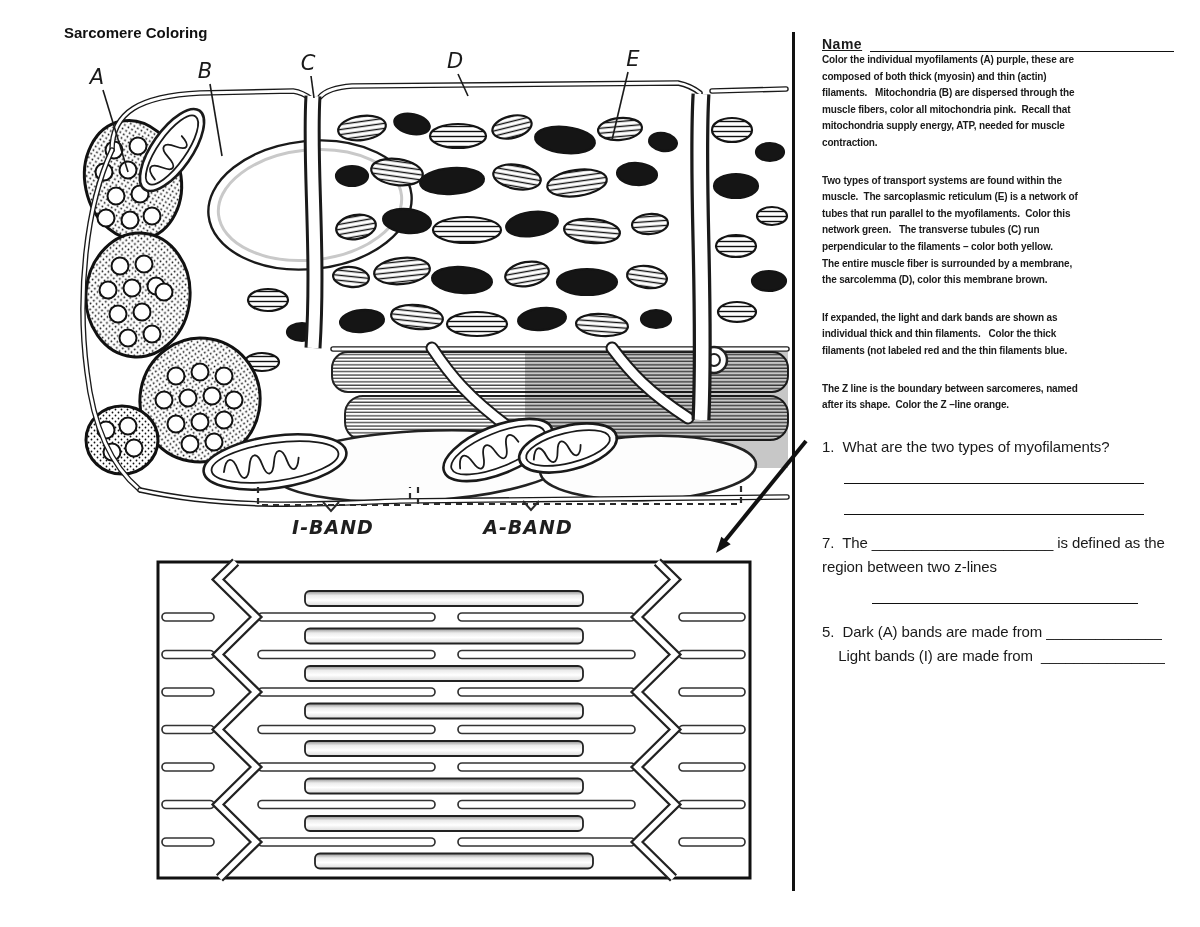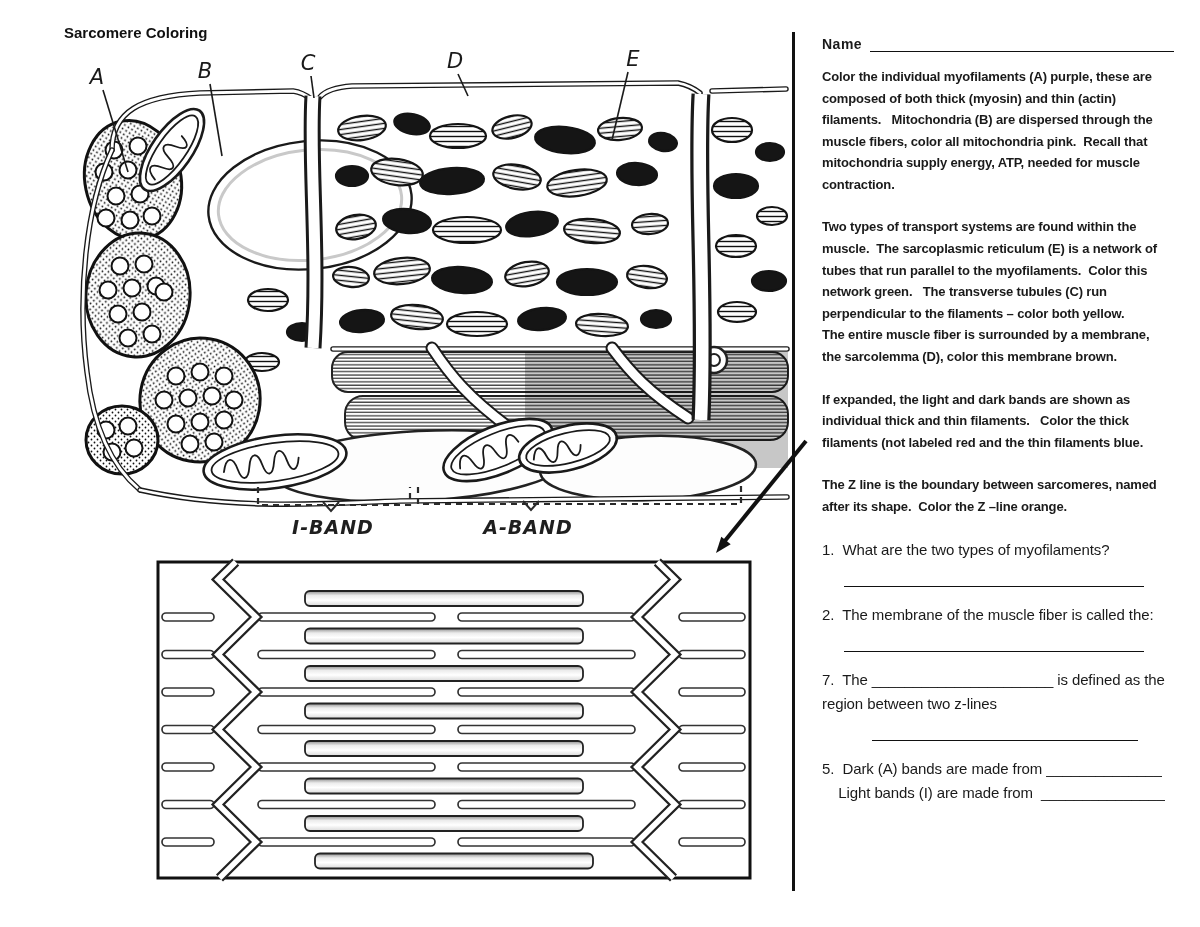--- a/index.html
+++ b/index.html
@@ -25,25 +25,25 @@
   .dash{fill:none;stroke:#2a2a2a;stroke-width:2.2;stroke-dasharray:6 5;}
   .chev{fill:none;stroke:#2a2a2a;stroke-width:2;}
   .mito-o{fill:#ffffff;stroke:#1a1a1a;stroke-width:2.6;}
   .mito-i{fill:none;stroke:#1a1a1a;stroke-width:1.8;stroke-linecap:round;}
   .xsec{fill:url(#stipple);stroke:#111;stroke-width:3;}
   .xc{fill:#fff;stroke:#111;stroke-width:2;}
 
   .panel{
     position:absolute;left:822px;top:33px;width:352px;z-index:2;
   }
-  .name-row{display:flex;align-items:flex-end;margin-bottom:14px;}
+  .name-row{display:flex;align-items:flex-end;text-decoration:underline;}
   .name-label{font-weight:bold;font-size:14px;letter-spacing:.5px;}
   .name-line{flex:1;border-bottom:1.8px solid #111;height:18px;margin-left:8px;}
   .instr{
-    font-weight:bold;font-size:13px;line-height:1.66;letter-spacing:-0.15px;
+    font-weight:bold;font-size:10px;line-height:1.66;letter-spacing:-0.15px;
     white-space:pre-wrap;margin:0 0 21px 0;
   }
   .question{
     font-size:15px;line-height:1.6;letter-spacing:-0.1px;
     white-space:pre-wrap;margin:0 0 10px 0;
   }
   .blank{
     border-bottom:1.5px solid #111;height:14px;margin:2px 30px 16px 22px;
   }
   .blank.q4{margin-left:50px;margin-right:36px;}
@@ -339,21 +339,20 @@
 the sarcolemma (D), color this membrane brown.</p>
   <p class="instr">If expanded, the light and dark bands are shown as
 individual thick and thin filaments.   Color the thick
 filaments (not labeled red and the thin filaments blue.</p>
   <p class="instr">The Z line is the boundary between sarcomeres, named
 after its shape.  Color the Z –line orange.</p>
 
   <div class="question">1.  What are the two types of myofilaments?</div>
   <div class="blank"></div>
 
-  <div class="question">2.  The membrane of the muscle fiber is called the:</div>
   <div class="blank"></div>
 
   <div class="question">7.  The ______________________ is defined as the
 region between two z-lines</div>
 
   <div class="blank q4"></div>
 
   <div class="question">5.  Dark (A) bands are made from ______________
     Light bands (I) are made from  _______________</div>
 </div>

